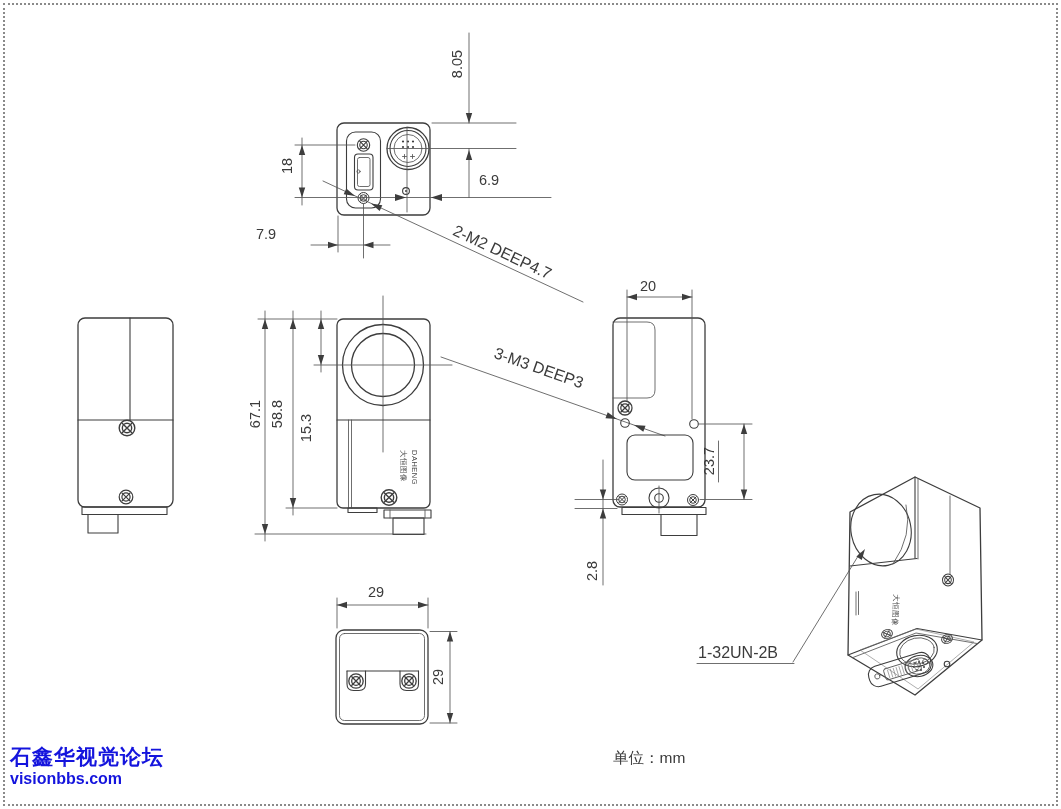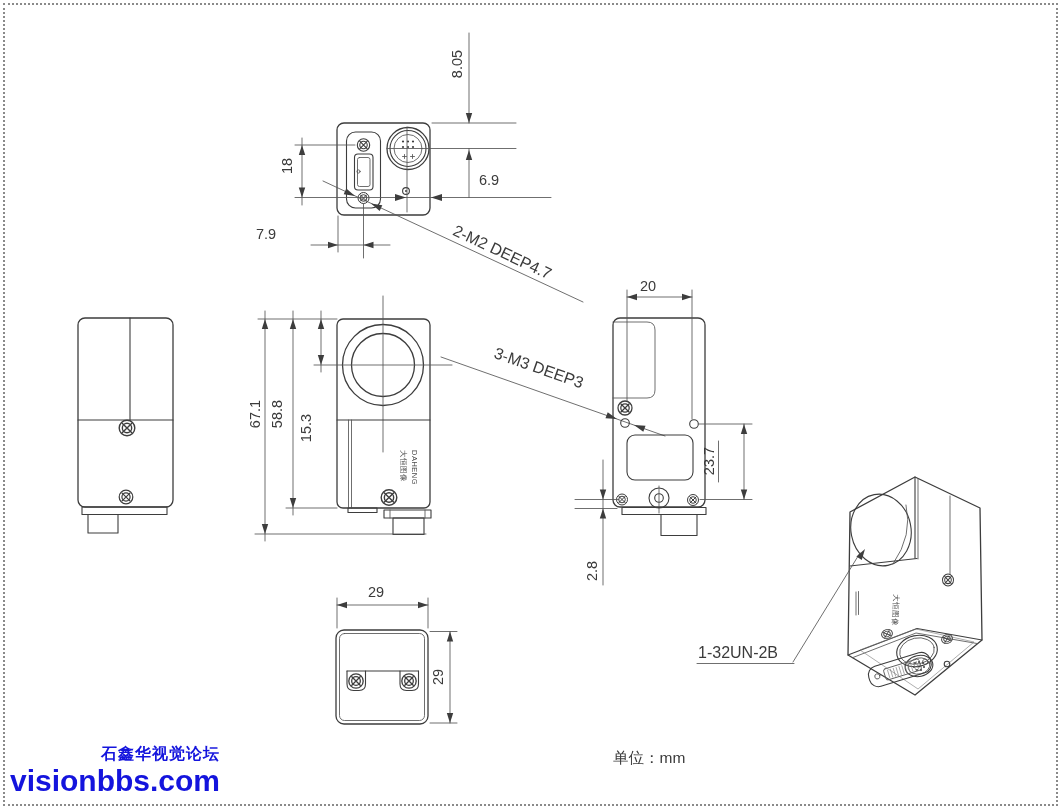--- a/index.html
+++ b/index.html
@@ -9,22 +9,22 @@
   svg text{fill:#3b3b3b;font-family:"Liberation Sans",sans-serif;}
   .ln{stroke:#3d3d3d;stroke-width:1.3;fill:none;stroke-linecap:round;stroke-linejoin:round;}
   .ln2{stroke:#3d3d3d;stroke-width:1.1;fill:none;stroke-linecap:round;stroke-linejoin:round;}
   .tn{stroke:#555;stroke-width:0.85;fill:none;stroke-linecap:round;}
   .xtn{stroke:#777;stroke-width:0.6;fill:none;}
   .ar{fill:#3d3d3d;stroke:none;}
   .dimtxt{font-size:14.5px;}
   .notetxt{font-size:16px;}
   .logotxt{font-size:7.5px;fill:#4a4a4a;letter-spacing:0.5px;}
   #watermark{position:absolute;left:10px;top:744px;color:#1414dd;font-weight:bold;line-height:1.2;}
-  #watermark .l1{font-size:16px;letter-spacing:1px;text-align:right;}
-  #watermark .l2{font-size:30px;}
+  #watermark .l1{font-size:21px;letter-spacing:1px;}
+  #watermark .l2{font-size:16px;}
 </style>
 </head>
 <body>
 
 <div id="page">
   <div id="frame"></div>
 
   <svg width="1061" height="809" viewBox="0 0 1061 809">
     <defs>
       <g id="scr" style="stroke:#3d3d3d;stroke-width:1.8;fill:none;">

